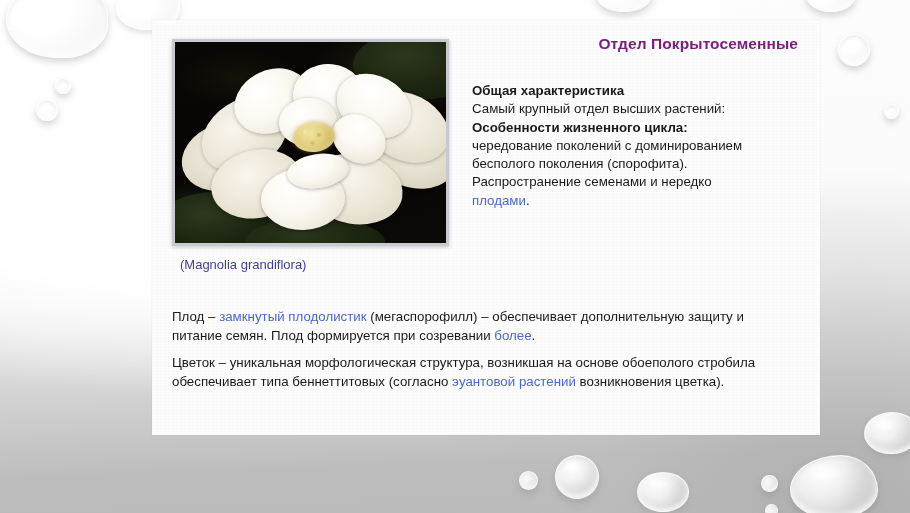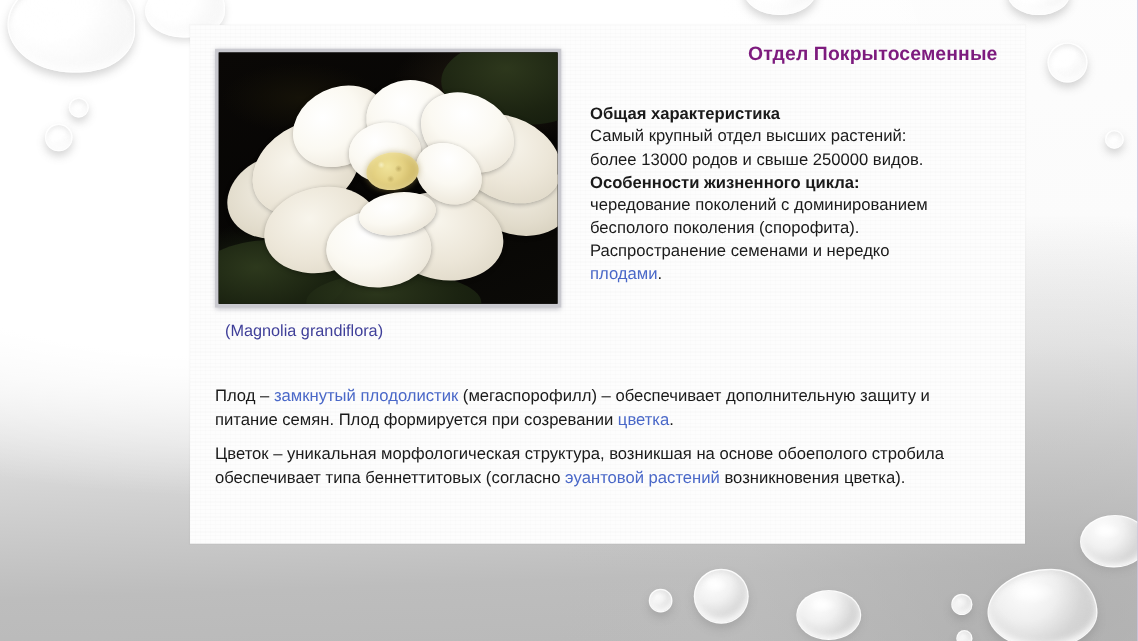--- a/index.html
+++ b/index.html
@@ -254,31 +254,30 @@
         <div class="petal" style="left:156px; top:74px;  width:56px;  height:46px; transform:rotate(34deg);"></div>
         <div class="petal" style="left:112px; top:112px; width:62px;  height:34px; transform:rotate(-8deg);"></div>
 
         <div class="stamen" style="left:118px; top:80px; width:42px; height:30px; transform:rotate(-6deg);"></div>
       </div>
     </div>
 
     <div class="char-block">
       <div class="hdr">Общая характеристика</div>
       <div>Самый крупный отдел высших растений:</div>
-      <div>более 13000 родов и свыше 250000 видов.</div>
       <div class="hdr">Особенности жизненного цикла:</div>
       <div>чередование поколений с доминированием</div>
       <div>бесполого поколения (спорофита).</div>
       <div>Распространение семенами и нередко</div>
       <div><span class="lnk">плодами</span><span>.</span></div>
     </div>
 
     <div class="caption">
       <div class="c2">(Magnolia grandiflora)</div>
     </div>
 
     <div class="body-text">
-      <p><span>Плод – </span><span class="lnk">замкнутый плодолистик</span><span> (мегаспорофилл) – обеспечивает дополнительную защиту и питание семян. Плод формируется при созревании </span><span class="lnk">цветка</span><span>.</span></p>
+      <p><span>Плод – </span><span class="lnk">замкнутый плодолистик</span><span> (мегаспорофилл) – обеспечивает дополнительную защиту и питание семян. Плод формируется при созревании </span><span class="lnk">более</span><span>.</span></p>
       <p><span>Цветок – уникальная морфологическая структура, возникшая на основе обоеполого стробила обеспечивает типа беннеттитовых (согласно </span><span class="lnk">эуантовой растений</span><span> возникновения цветка).</span></p>
     </div>
 
   </div>
 </div>
 
 </body></html>

